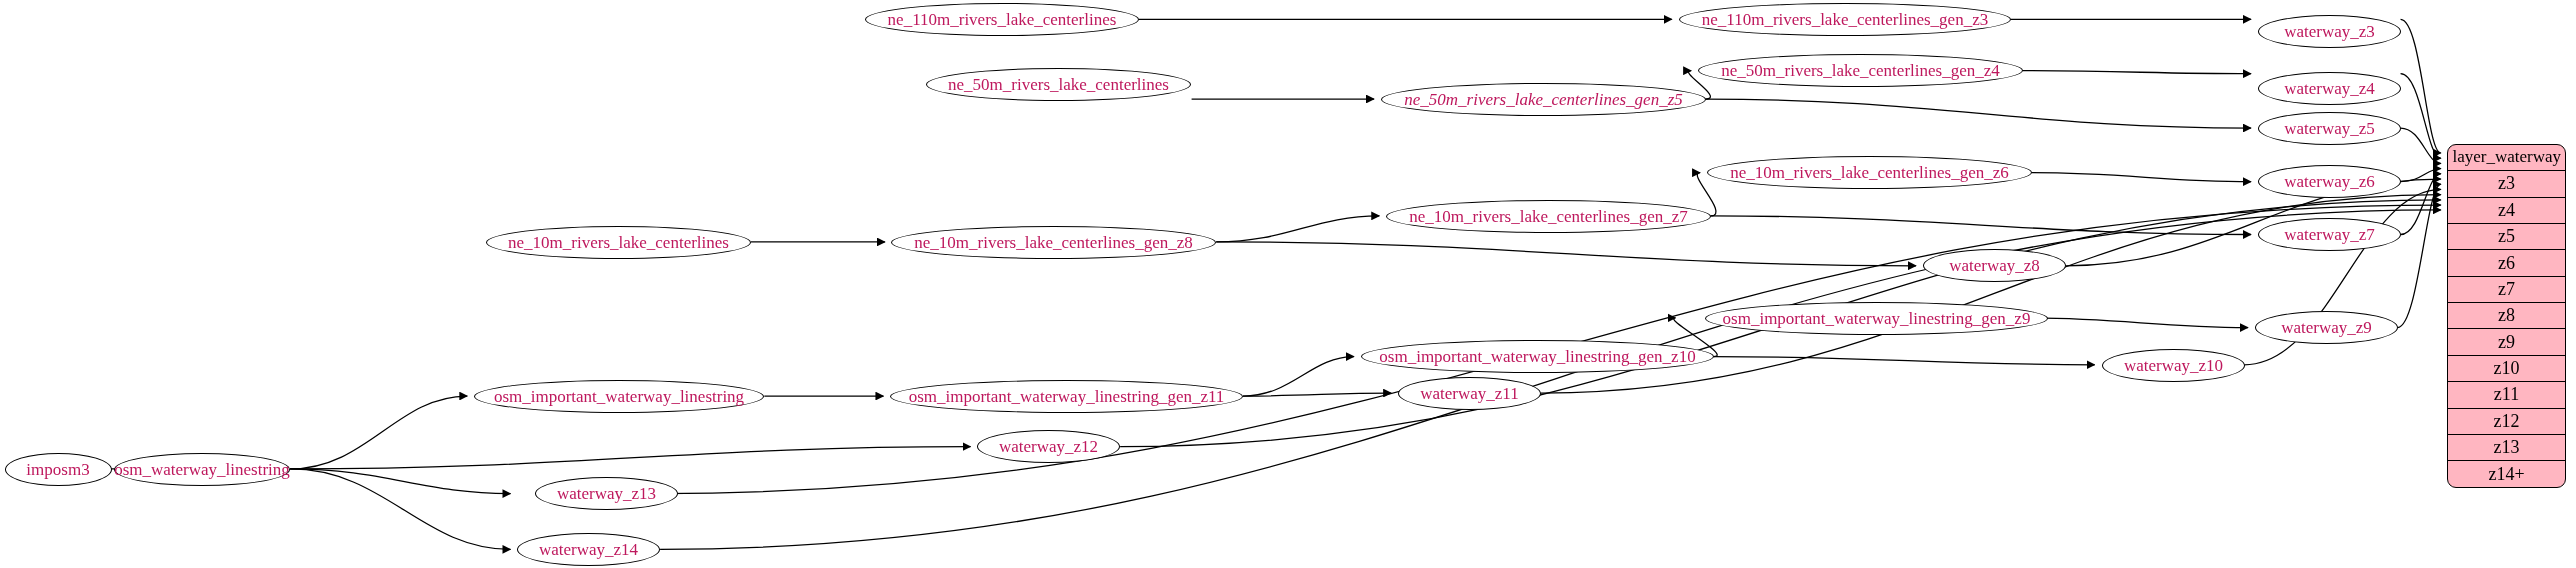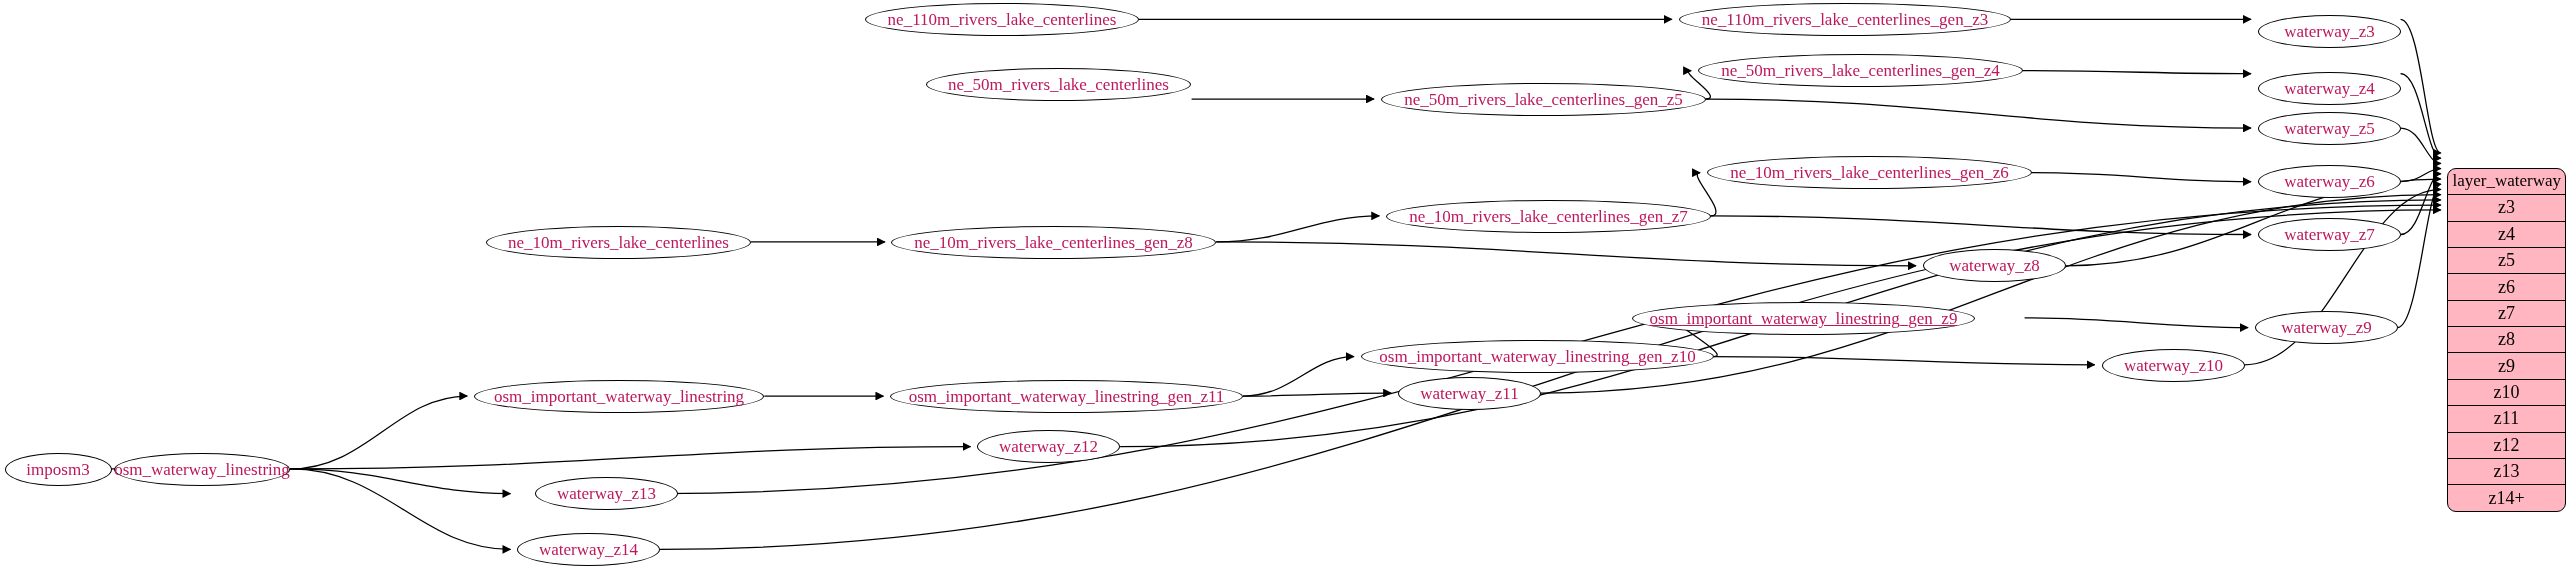--- a/index.html
+++ b/index.html
@@ -98,42 +98,42 @@
       </g>
   </svg>
   <div id="node-layer">
       <div class="node" style="left: 4.5px; top: 453px; width: 107px; height: 33px;">imposm3</div>
       <div class="node" style="left: 114px; top: 453px; width: 176px; height: 33px;">osm_waterway_linestring</div>
       <div class="node" style="left: 865px; top: 3px; width: 274px; height: 33px;">ne_110m_rivers_lake_centerlines</div>
       <div class="node" style="left: 926px; top: 68px; width: 265px; height: 33px;">ne_50m_rivers_lake_centerlines</div>
       <div class="node" style="left: 486px; top: 226px; width: 265px; height: 33px;">ne_10m_rivers_lake_centerlines</div>
       <div class="node" style="left: 474px; top: 380px; width: 290px; height: 33px;">osm_important_waterway_linestring</div>
       <div class="node" style="left: 1679px; top: 3px; width: 332px; height: 33px;">ne_110m_rivers_lake_centerlines_gen_z3</div>
-      <div class="node" style="left: 1381px; top: 83px; width: 325px; height: 33px;">ne_50m_rivers_lake_centerlines_gen_z5</div>
+      <div class="node" style="left: 1381px; top: 83px; width: 325px; height: 33px; font-style: italic;">ne_50m_rivers_lake_centerlines_gen_z5</div>
       <div class="node" style="left: 1698px; top: 54px; width: 325px; height: 33px;">ne_50m_rivers_lake_centerlines_gen_z4</div>
       <div class="node" style="left: 891px; top: 226px; width: 325px; height: 33px;">ne_10m_rivers_lake_centerlines_gen_z8</div>
       <div class="node" style="left: 1386px; top: 200px; width: 325px; height: 33px;">ne_10m_rivers_lake_centerlines_gen_z7</div>
       <div class="node" style="left: 1707px; top: 156px; width: 325px; height: 33px;">ne_10m_rivers_lake_centerlines_gen_z6</div>
       <div class="node" style="left: 890px; top: 380px; width: 353px; height: 33px;">osm_important_waterway_linestring_gen_z11</div>
       <div class="node" style="left: 1361px; top: 340px; width: 353px; height: 33px;">osm_important_waterway_linestring_gen_z10</div>
-      <div class="node" style="left: 1632px; top: 302px; width: 343px; height: 33px; text-decoration: underline;">osm_important_waterway_linestring_gen_z9</div>
+      <div class="node" style="left: 1705px; top: 302px; width: 343px; height: 33px;">osm_important_waterway_linestring_gen_z9</div>
       <div class="node" style="left: 2258px; top: 3px; width: 143px; height: 33px; margin-top: 12px;">waterway_z3</div>
       <div class="node" style="left: 2258px; top: 57px; width: 143px; height: 33px; margin-top: 15px;">waterway_z4</div>
       <div class="node" style="left: 2258px; top: 112px; width: 143px; height: 33px;">waterway_z5</div>
       <div class="node" style="left: 2258px; top: 165px; width: 143px; height: 33px;">waterway_z6</div>
       <div class="node" style="left: 2258px; top: 218px; width: 143px; height: 33px;">waterway_z7</div>
       <div class="node" style="left: 1923px; top: 249px; width: 143px; height: 33px;">waterway_z8</div>
       <div class="node" style="left: 2255px; top: 311px; width: 143px; height: 33px;">waterway_z9</div>
       <div class="node" style="left: 2102px; top: 349px; width: 143px; height: 33px;">waterway_z10</div>
       <div class="node" style="left: 1398px; top: 377px; width: 143px; height: 33px;">waterway_z11</div>
       <div class="node" style="left: 977px; top: 430px; width: 143px; height: 33px;">waterway_z12</div>
       <div class="node" style="left: 535px; top: 477px; width: 143px; height: 33px;">waterway_z13</div>
       <div class="node" style="left: 517px; top: 533px; width: 143px; height: 33px;">waterway_z14</div>
     </div>
-<div class="table-node" style="left: 2447px; top: 144px; width: 119px; background: rgb(255, 182, 193); margin-top: 24px;">
+<div class="table-node" style="left: 2447px; top: 144px; width: 119px; background: rgb(255, 182, 193);">
       <div class="table-title">layer_waterway</div>
       <div class="table-row">z3</div>
       <div class="table-row">z4</div>
       <div class="table-row">z5</div>
       <div class="table-row">z6</div>
       <div class="table-row">z7</div>
       <div class="table-row">z8</div>
       <div class="table-row">z9</div>
       <div class="table-row">z10</div>
       <div class="table-row">z11</div>

